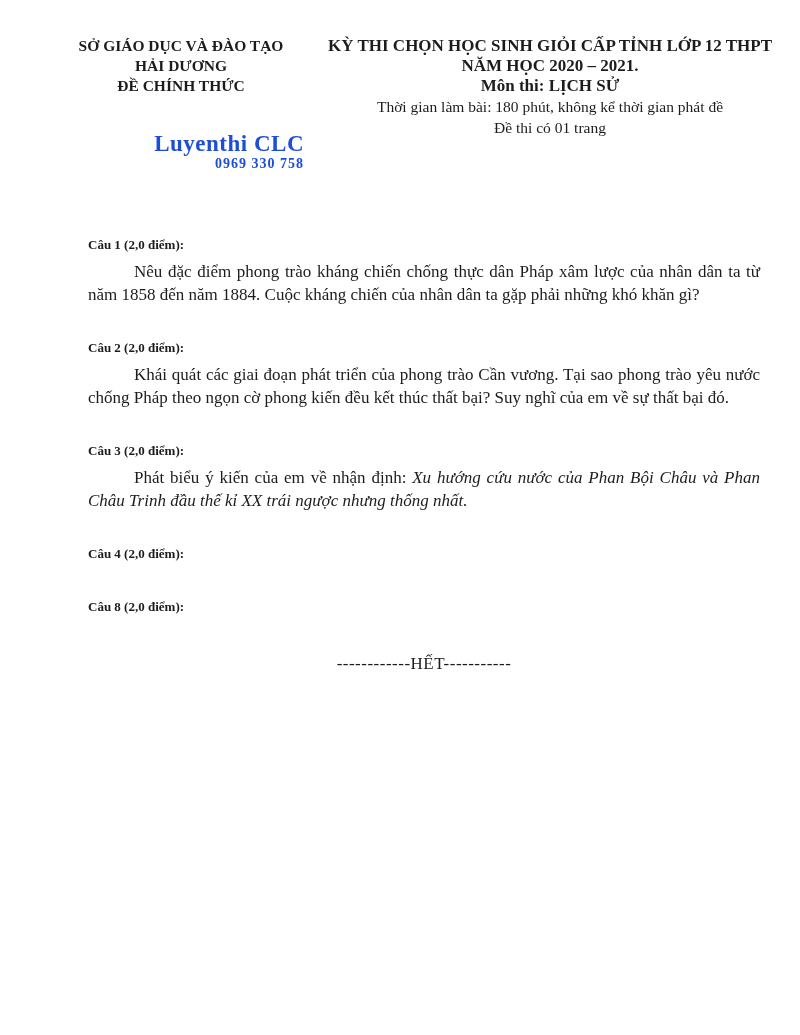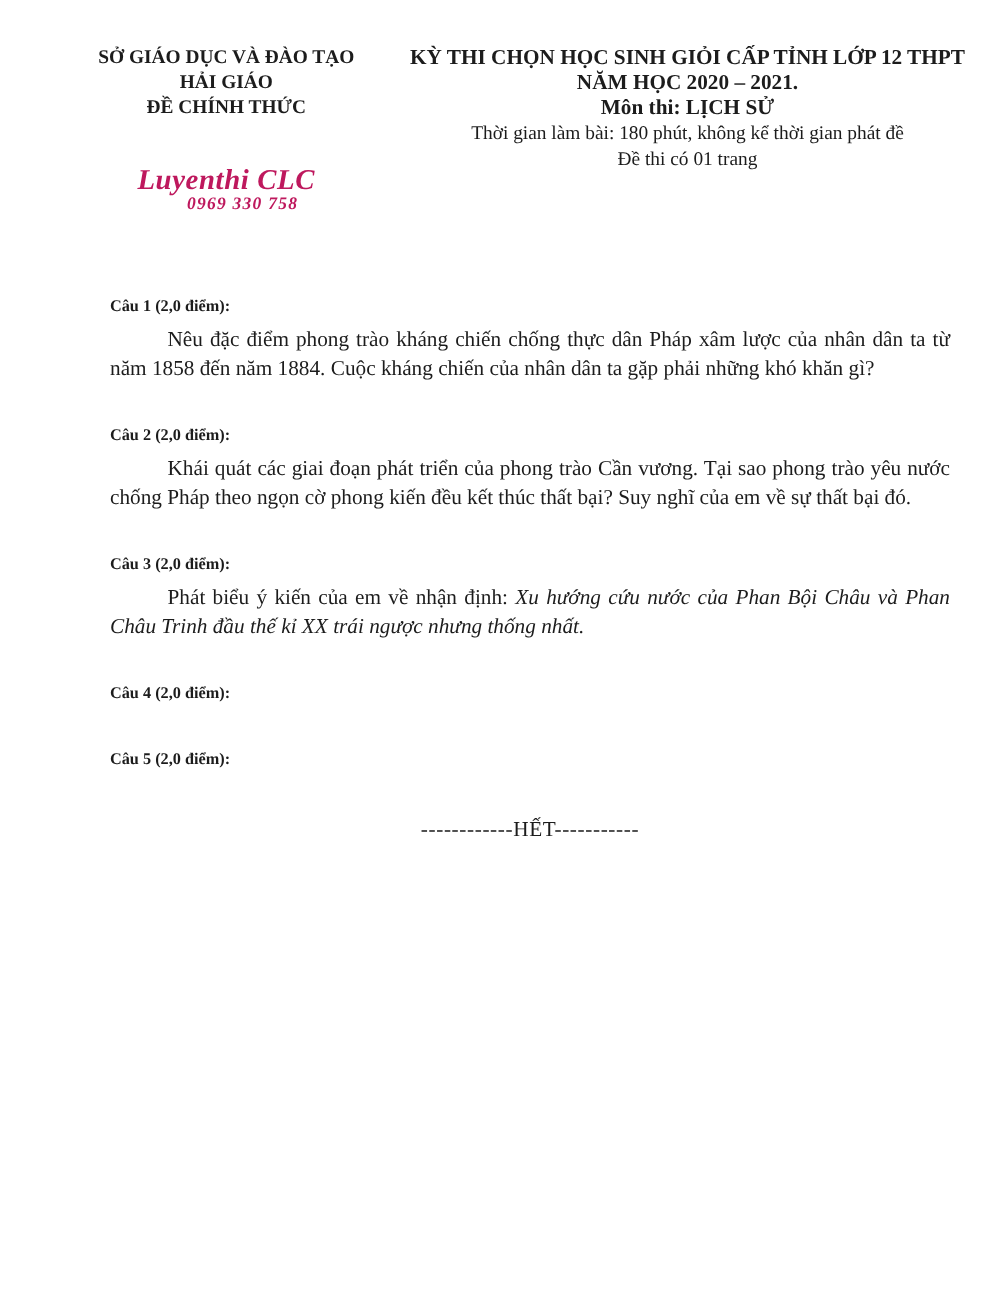--- a/index.html
+++ b/index.html
@@ -46,23 +46,22 @@
   }
   .header-right .hline-reg {
     font-weight: normal;
     font-size: 15.5px;
     line-height: 21px;
     white-space: nowrap;
   }
   
   .logo {
     margin-top: 36px;
-    text-align: center;
-    color: #be185d;
-    font-style: italic;
+    text-align: right;
+    color: #1d4ed8;
     font-weight: bold;
   }
   .logo-name {
     font-size: 23px;
     line-height: 24px;
     letter-spacing: 0.5px;
   }
   .logo-phone {
     font-size: 14px;
     line-height: 16px;
@@ -101,21 +100,21 @@
   }
 </style>
 </head>
 <body>
 
 <div class="page">
 
   <div class="header">
     <div class="header-left">
       <div class="hline">SỞ GIÁO DỤC VÀ ĐÀO TẠO</div>
-      <div class="hline">HẢI GIÁO</div>
+      <div class="hline">HẢI DƯƠNG</div>
       <div class="hline">ĐỀ CHÍNH THỨC</div>
       <div class="logo">
         <div class="logo-name">Luyenthi CLC</div>
         <div class="logo-phone">0969 330 758</div>
       </div>
     </div>
     <div class="header-right">
       <div class="hline-bold">KỲ THI CHỌN HỌC SINH GIỎI CẤP TỈNH LỚP 12 THPT</div>
       <div class="hline-bold">NĂM HỌC 2020 – 2021.</div>
       <div class="hline-bold">Môn thi: LỊCH SỬ</div>
@@ -139,20 +138,20 @@
     <div class="question">
       <p class="q-label">Câu 3 (2,0 điểm):</p>
       <p class="q-text"><span>Phát biểu ý kiến của em về nhận định: </span><span class="q-italic">Xu hướng cứu nước của Phan Bội Châu và Phan Châu Trinh đầu thế kỉ XX trái ngược nhưng thống nhất.</span></p>
     </div>
 
     <div class="question">
       <p class="q-label">Câu 4 (2,0 điểm):</p>
     </div>
 
     <div class="question">
-      <p class="q-label">Câu 5 (2,0 điểm):</p>
+      <p class="q-label">Câu 8 (2,0 điểm):</p>
     </div>
 
     <div class="end-marker">------------HẾT-----------</div>
 
   </div>
 
 </div>
 
 </body></html>

